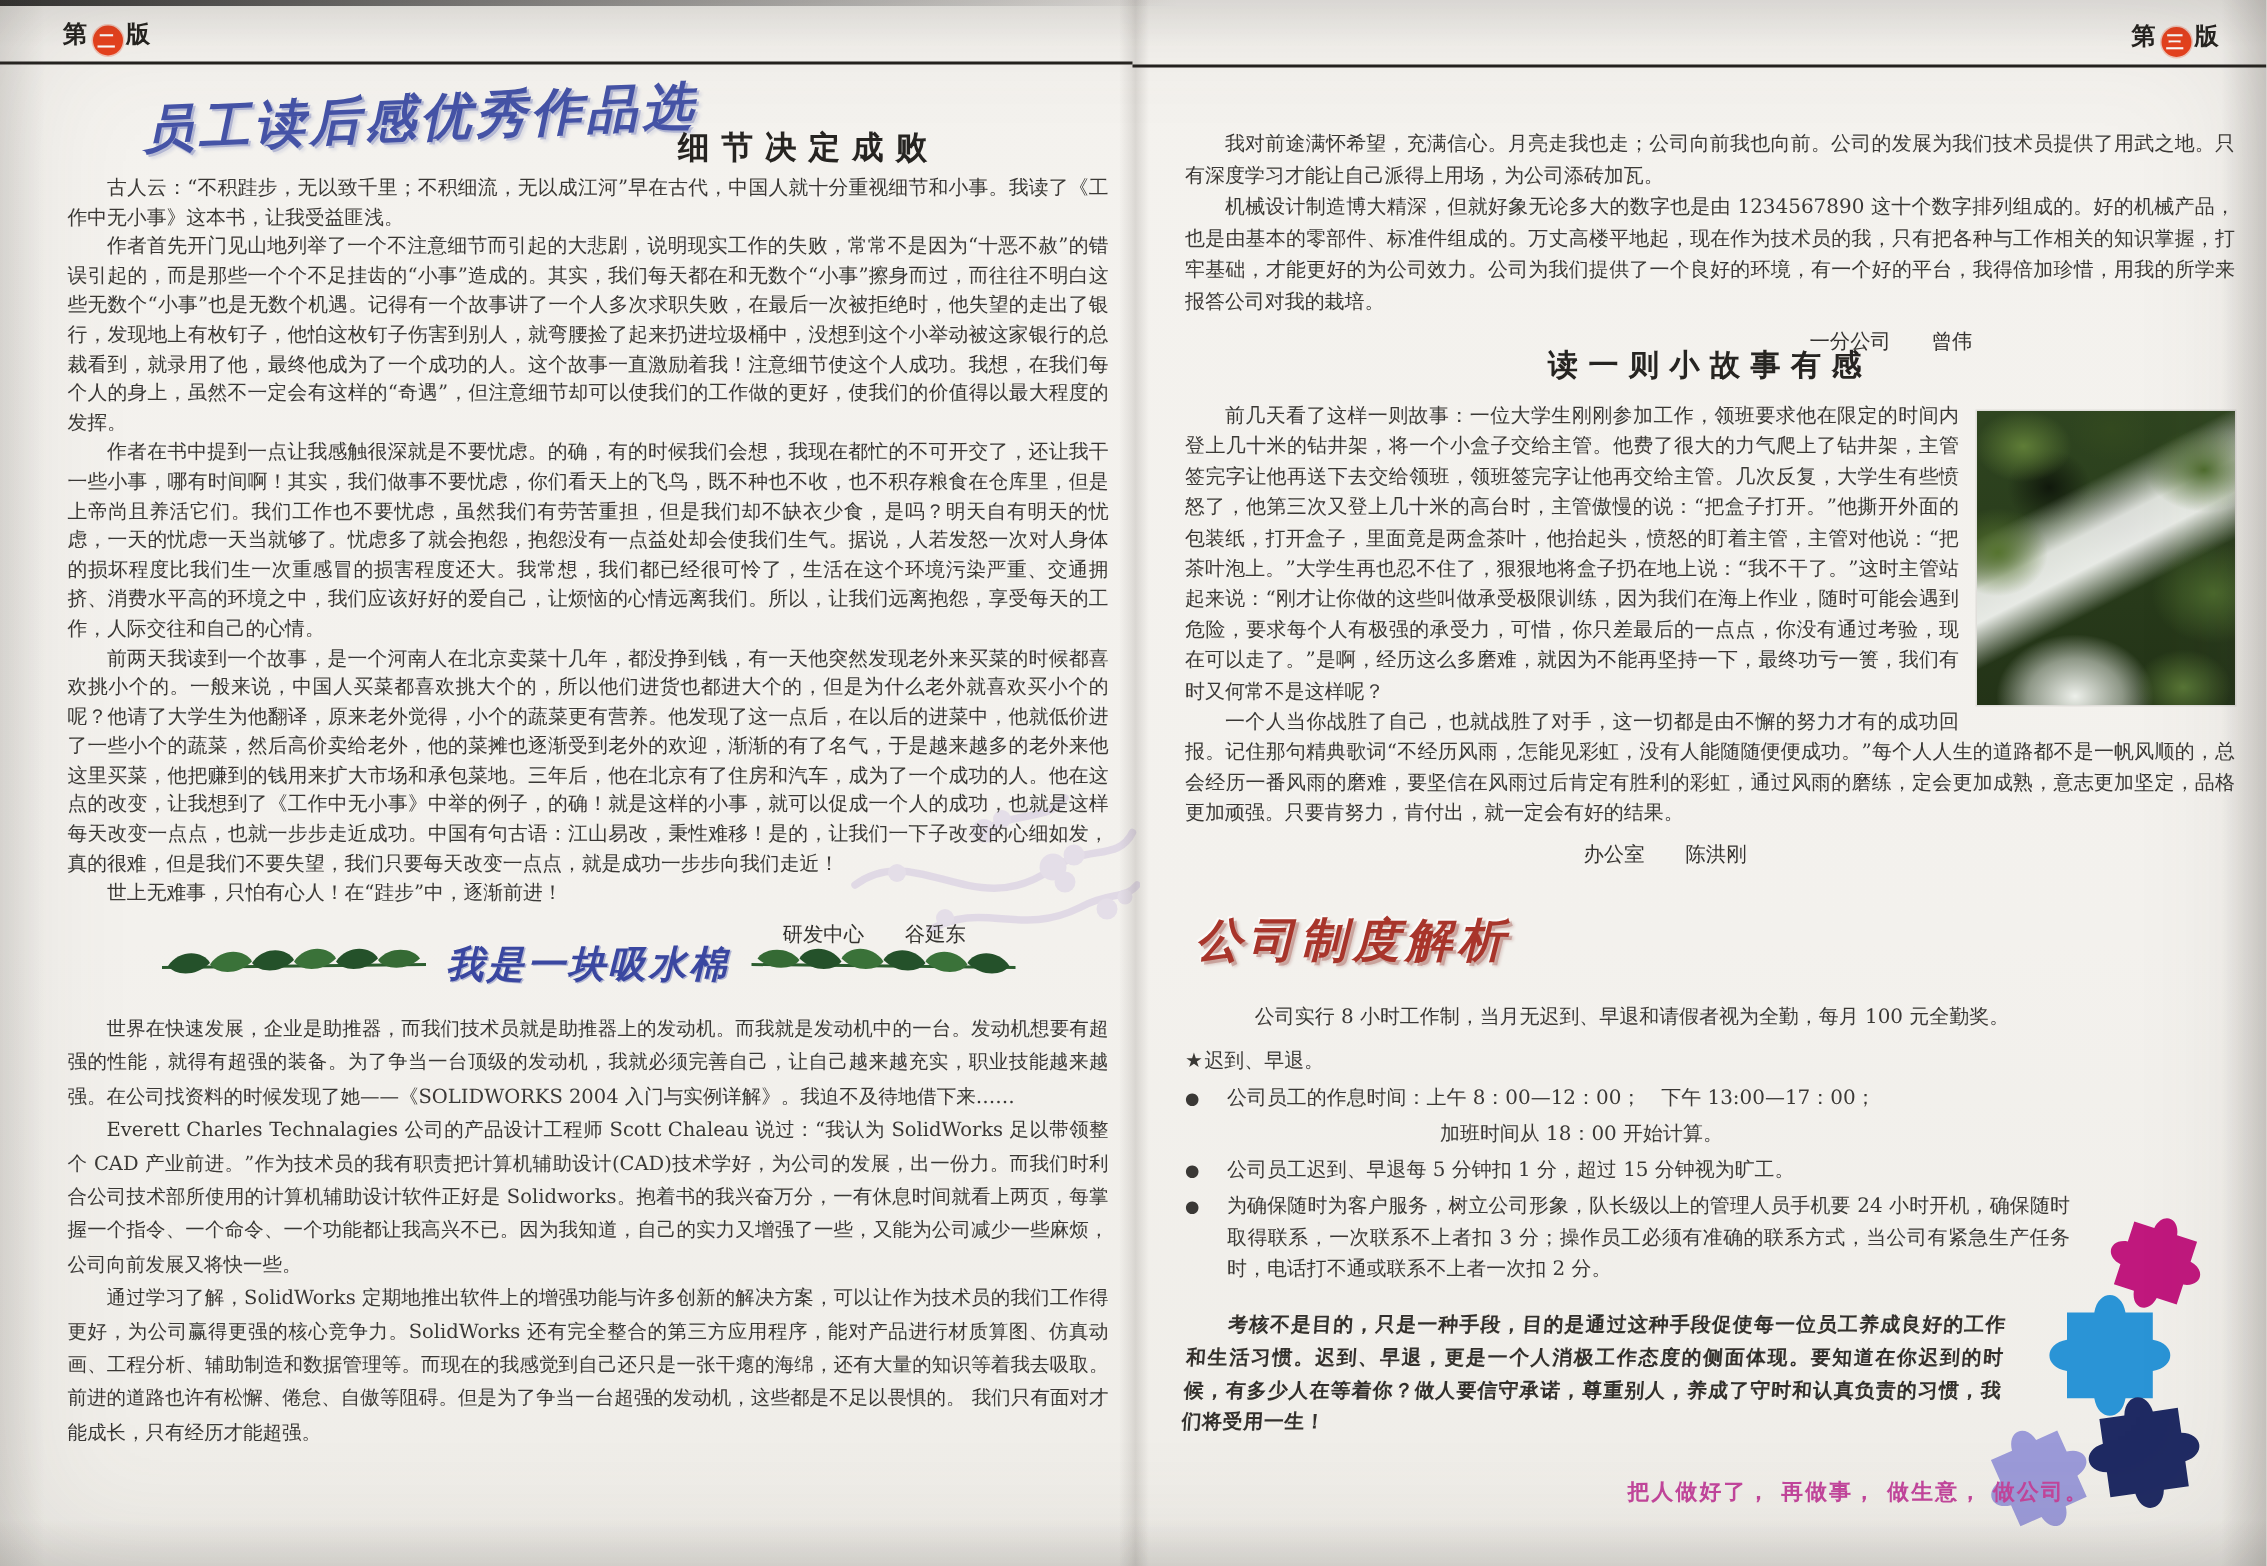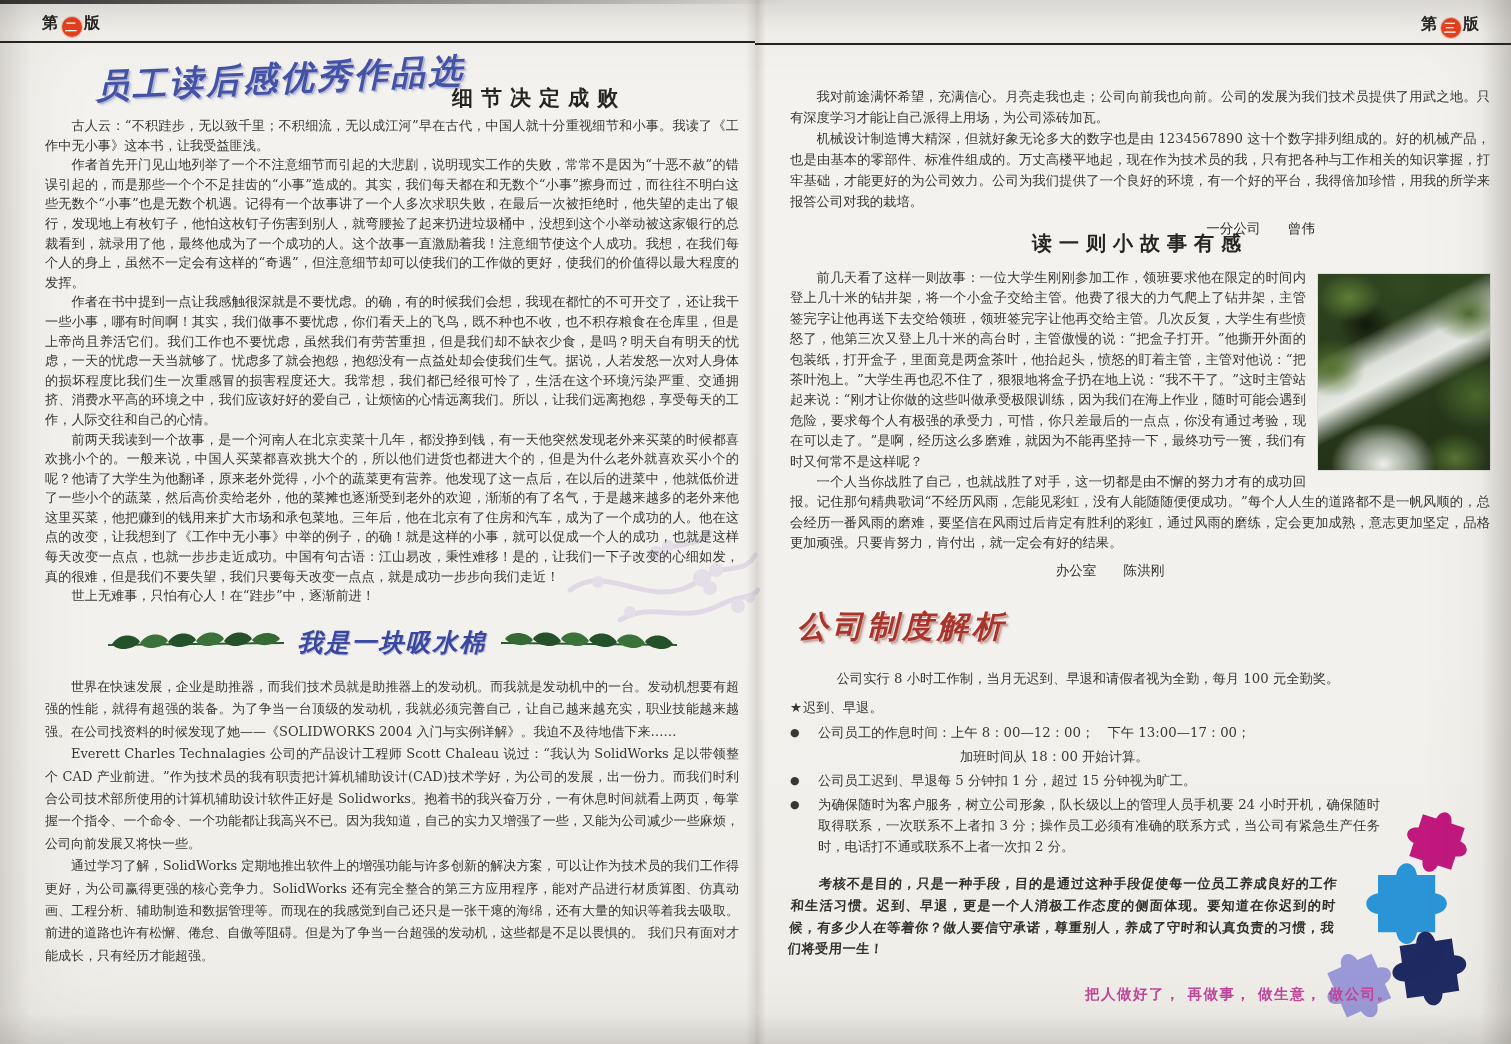--- a/index.html
+++ b/index.html
@@ -132,20 +132,21 @@
           <circle cx="70" cy="92" r="6"></circle>
       </g>
     </svg>
 
     <div class="flow a1-flow">
       <p>古人云：“不积跬步，无以致千里；不积细流，无以成江河”早在古代，中国人就十分重视细节和小事。我读了《工作中无小事》这本书，让我受益匪浅。</p>
       <p>作者首先开门见山地列举了一个不注意细节而引起的大悲剧，说明现实工作的失败，常常不是因为“十恶不赦”的错误引起的，而是那些一个个不足挂齿的“小事”造成的。其实，我们每天都在和无数个“小事”擦身而过，而往往不明白这些无数个“小事”也是无数个机遇。记得有一个故事讲了一个人多次求职失败，在最后一次被拒绝时，他失望的走出了银行，发现地上有枚钉子，他怕这枚钉子伤害到别人，就弯腰捡了起来扔进垃圾桶中，没想到这个小举动被这家银行的总裁看到，就录用了他，最终他成为了一个成功的人。这个故事一直激励着我！注意细节使这个人成功。我想，在我们每个人的身上，虽然不一定会有这样的“奇遇”，但注意细节却可以使我们的工作做的更好，使我们的价值得以最大程度的发挥。</p>
       <p>作者在书中提到一点让我感触很深就是不要忧虑。的确，有的时候我们会想，我现在都忙的不可开交了，还让我干一些小事，哪有时间啊！其实，我们做事不要忧虑，你们看天上的飞鸟，既不种也不收，也不积存粮食在仓库里，但是上帝尚且养活它们。我们工作也不要忧虑，虽然我们有劳苦重担，但是我们却不缺衣少食，是吗？明天自有明天的忧虑，一天的忧虑一天当就够了。忧虑多了就会抱怨，抱怨没有一点益处却会使我们生气。据说，人若发怒一次对人身体的损坏程度比我们生一次重感冒的损害程度还大。我常想，我们都已经很可怜了，生活在这个环境污染严重、交通拥挤、消费水平高的环境之中，我们应该好好的爱自己，让烦恼的心情远离我们。所以，让我们远离抱怨，享受每天的工作，人际交往和自己的心情。</p>
       <p>前两天我读到一个故事，是一个河南人在北京卖菜十几年，都没挣到钱，有一天他突然发现老外来买菜的时候都喜欢挑小个的。一般来说，中国人买菜都喜欢挑大个的，所以他们进货也都进大个的，但是为什么老外就喜欢买小个的呢？他请了大学生为他翻译，原来老外觉得，小个的蔬菜更有营养。他发现了这一点后，在以后的进菜中，他就低价进了一些小个的蔬菜，然后高价卖给老外，他的菜摊也逐渐受到老外的欢迎，渐渐的有了名气，于是越来越多的老外来他这里买菜，他把赚到的钱用来扩大市场和承包菜地。三年后，他在北京有了住房和汽车，成为了一个成功的人。他在这点的改变，让我想到了《工作中无小事》中举的例子，的确！就是这样的小事，就可以促成一个人的成功，也就是这样每天改变一点点，也就一步步走近成功。中国有句古语：江山易改，秉性难移！是的，让我们一下子改变的心细如发，真的很难，但是我们不要失望，我们只要每天改变一点点，就是成功一步步向我们走近！</p>
       <p>世上无难事，只怕有心人！在“跬步”中，逐渐前进！</p>
+      <div class="sig">研发中心　　谷延东</div>
     </div>
 
     <div class="a2-head">
       <svg width="180" height="30" viewBox="0 0 180 30">
         <path d="M2,17 L178,15" stroke="#2c5d2f" stroke-width="2" fill="none"></path>
         <g>
           <path d="M6,16 C14,4 30,6 34,14 C24,24 10,22 6,16 Z" fill="#24512a"></path>
           <path d="M34,15 C42,3 58,5 62,13 C52,23 38,21 34,15 Z" fill="#3a7239"></path>
           <path d="M62,14 C70,2 86,4 90,12 C80,22 66,20 62,14 Z" fill="#24512a"></path>
           <path d="M90,13 C98,1 114,3 118,11 C108,21 94,19 90,13 Z" fill="#3a7239"></path>

